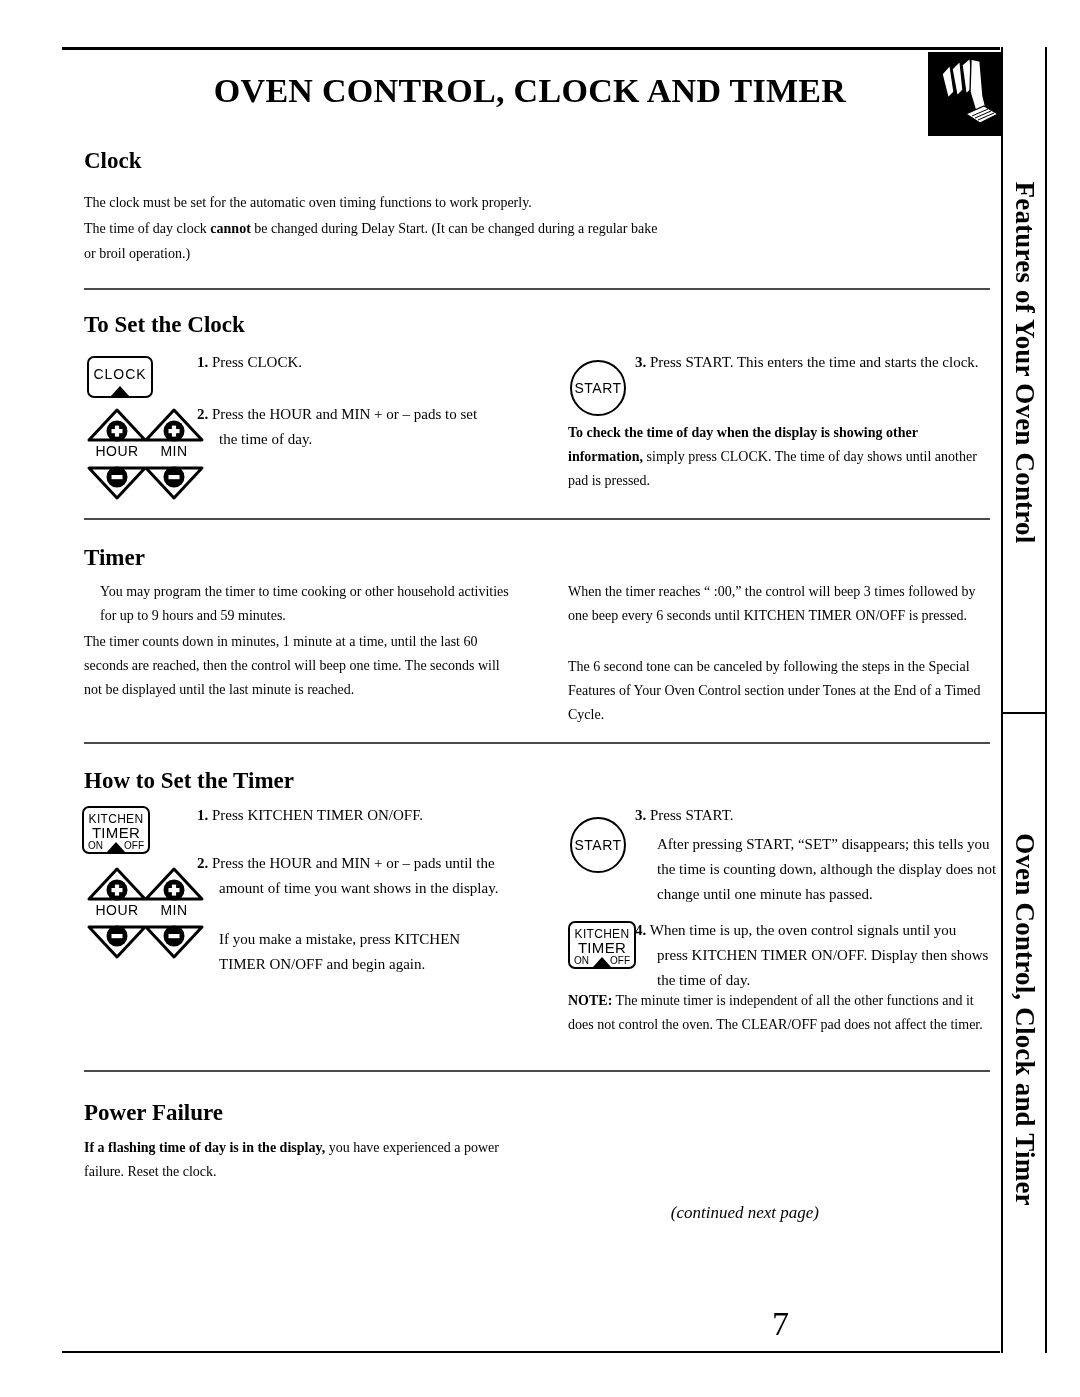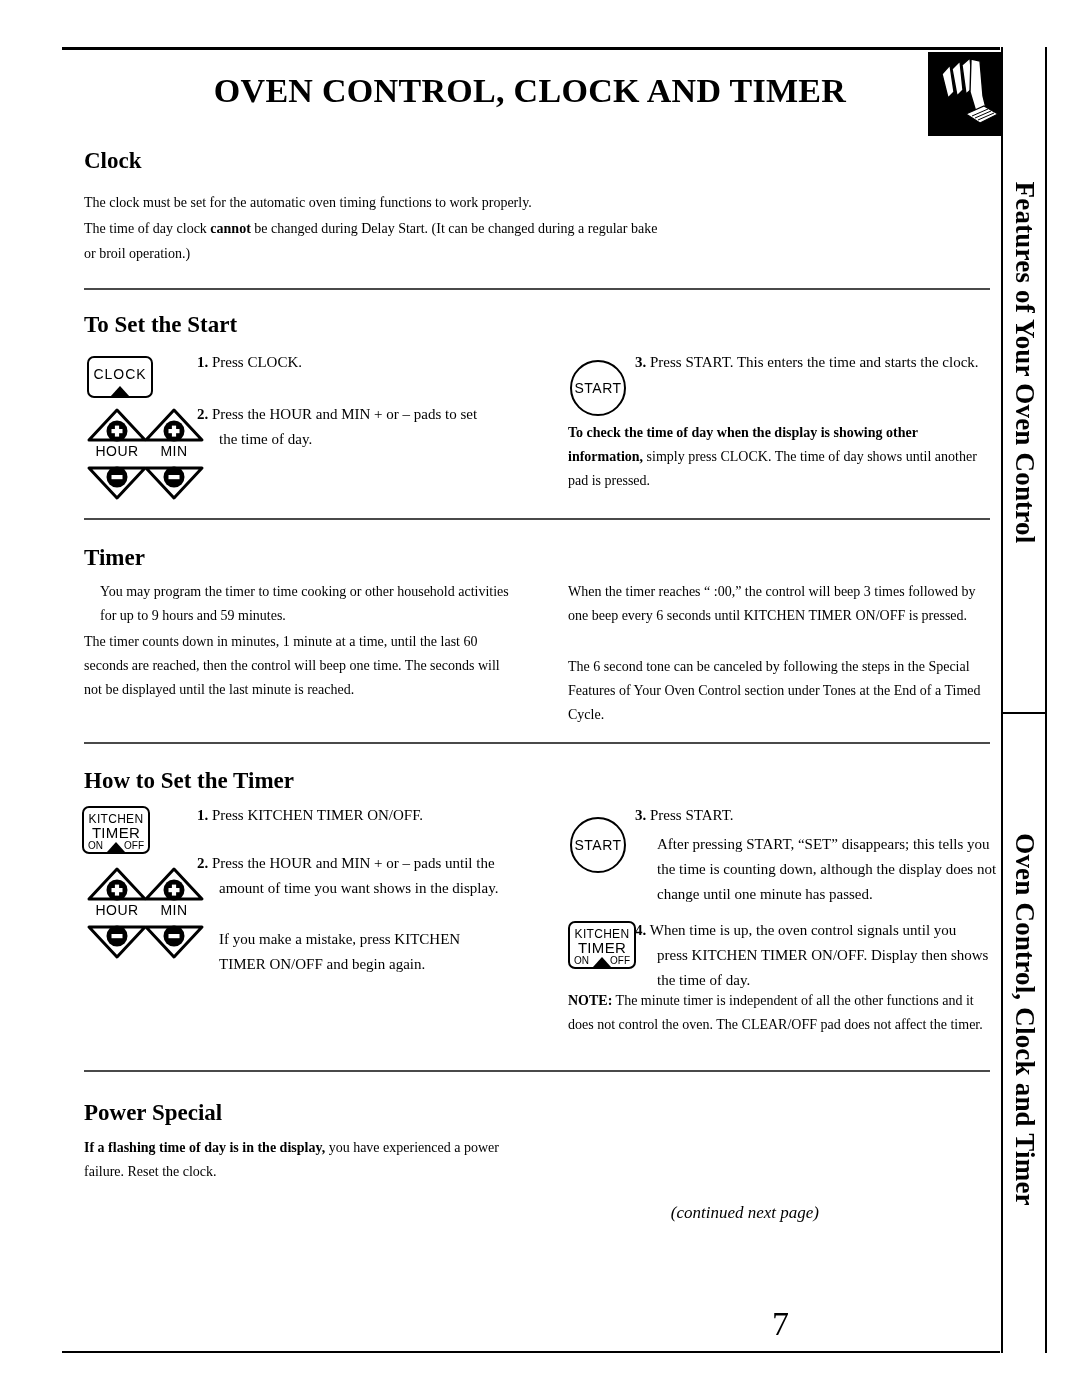--- a/index.html
+++ b/index.html
@@ -249,21 +249,21 @@
     <div class="h2" style="left:84px; top:148px;" data-interactable="false">Clock</div>
 
     <div class="para" style="left:84px; top:190px; width:620px;" data-interactable="false">The clock must be set for the automatic oven timing functions to work properly.</div>
 
     <div class="para" style="left:84px; top:216px; width:580px;" data-interactable="false">
       <span data-interactable="false">The time of day clock </span><b data-interactable="false">cannot</b><span data-interactable="false"> be changed during Delay Start. (It can be changed during a regular bake or broil operation.)</span>
     </div>
 
     <div class="divider" style="left:84px; top:288px; width:906px;" data-interactable="false"></div>
 
-    <div class="h2" style="left:84px; top:312px;" data-interactable="false">To Set the Start</div>
+    <div class="h2" style="left:84px; top:312px;" data-interactable="false">To Set the Clock</div>
 
     <div class="pad" style="left:87px; top:356px;" data-interactable="true">
       <div class="pad-rect pad-clock" data-interactable="true">
         <span class="lbl" data-interactable="false">CLOCK</span>
         <span class="tri-up" data-interactable="false"></span>
       </div>
     </div>
 
     <div class="pad pad-pm" style="left:86px; top:407px;" data-interactable="true">
       <svg width="62" height="94" viewBox="0 0 62 94" xmlns="http://www.w3.org/2000/svg">
@@ -407,21 +407,21 @@
       <span class="body"><b class="num" data-interactable="false">4.</b>
         <span data-interactable="false">When time is up, the oven control signals until you press KITCHEN TIMER ON/OFF. Display then shows the time of day.</span></span>
     </div>
 
     <div class="para compact" style="left:568px; top:989px; width:420px;" data-interactable="false">
       <b data-interactable="false">NOTE:</b><span data-interactable="false"> The minute timer is independent of all the other functions and it does not control the oven. The CLEAR/OFF pad does not affect the timer.</span>
     </div>
 
     <div class="divider" style="left:84px; top:1070px; width:906px;" data-interactable="false"></div>
 
-    <div class="h2" style="left:84px; top:1100px;" data-interactable="false">Power Special</div>
+    <div class="h2" style="left:84px; top:1100px;" data-interactable="false">Power Failure</div>
 
     <div class="para compact" style="left:84px; top:1136px; width:420px;" data-interactable="false">
       <b data-interactable="false">If a flashing time of day is in the display,</b><span data-interactable="false"> you have experienced a power failure. Reset the clock.</span>
     </div>
 
 
     <div class="cont-note" data-interactable="false">(continued next page)</div>
 
     <div class="page-number" data-interactable="false">7</div>
 

